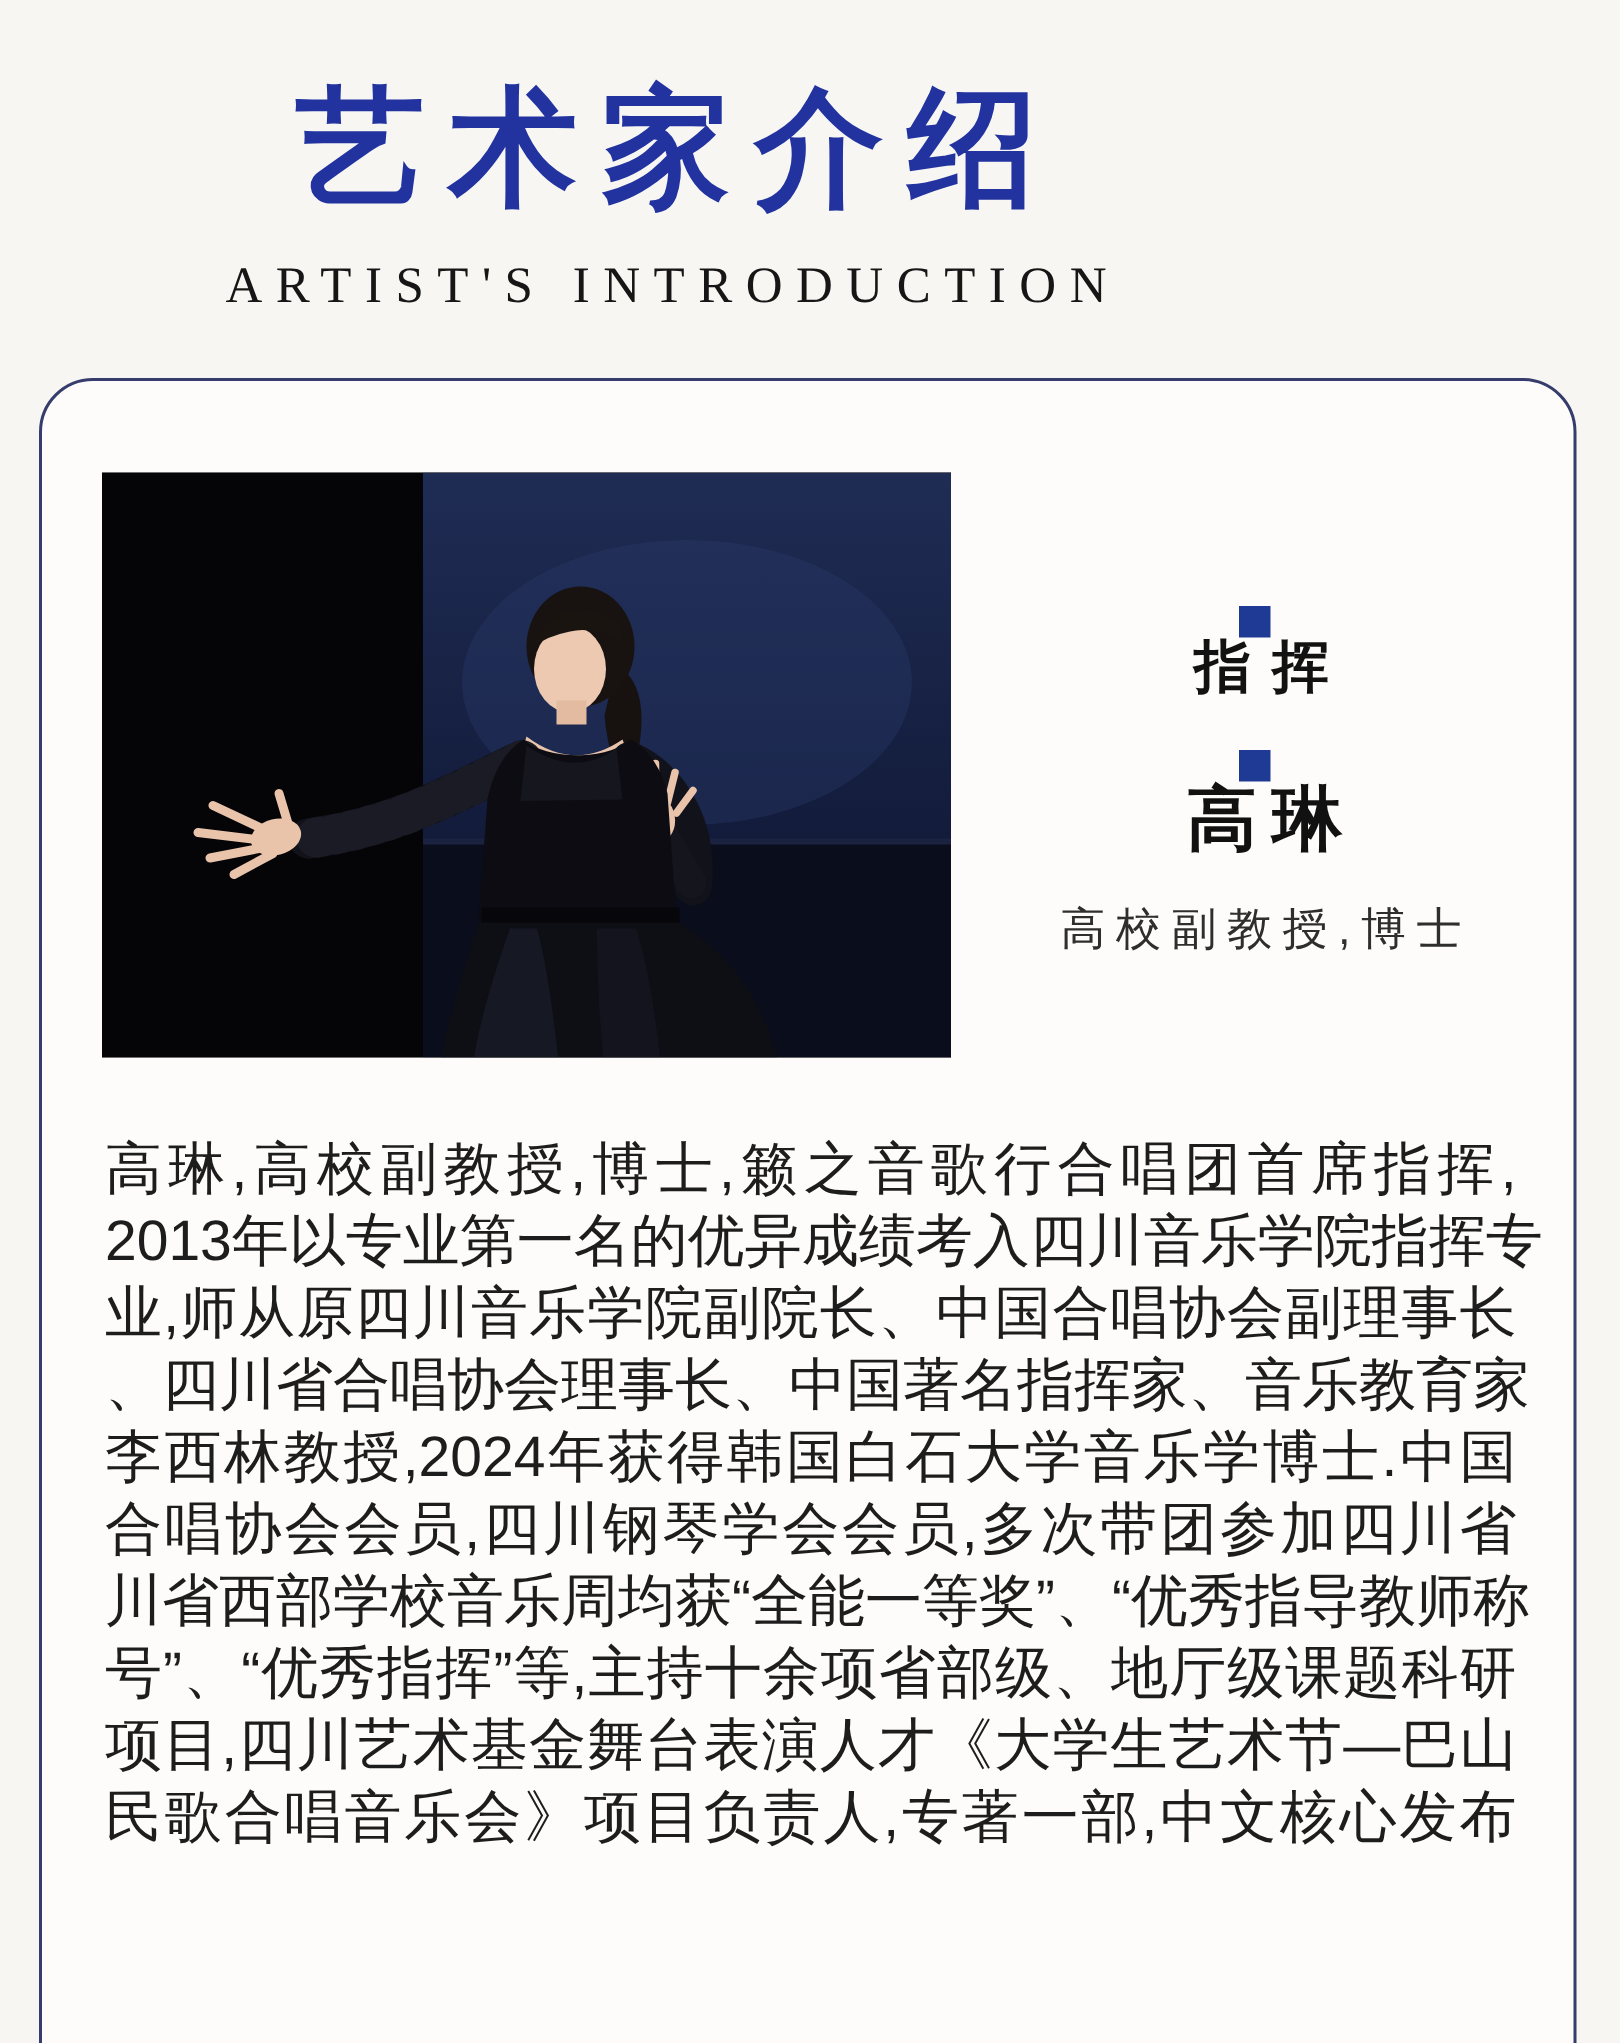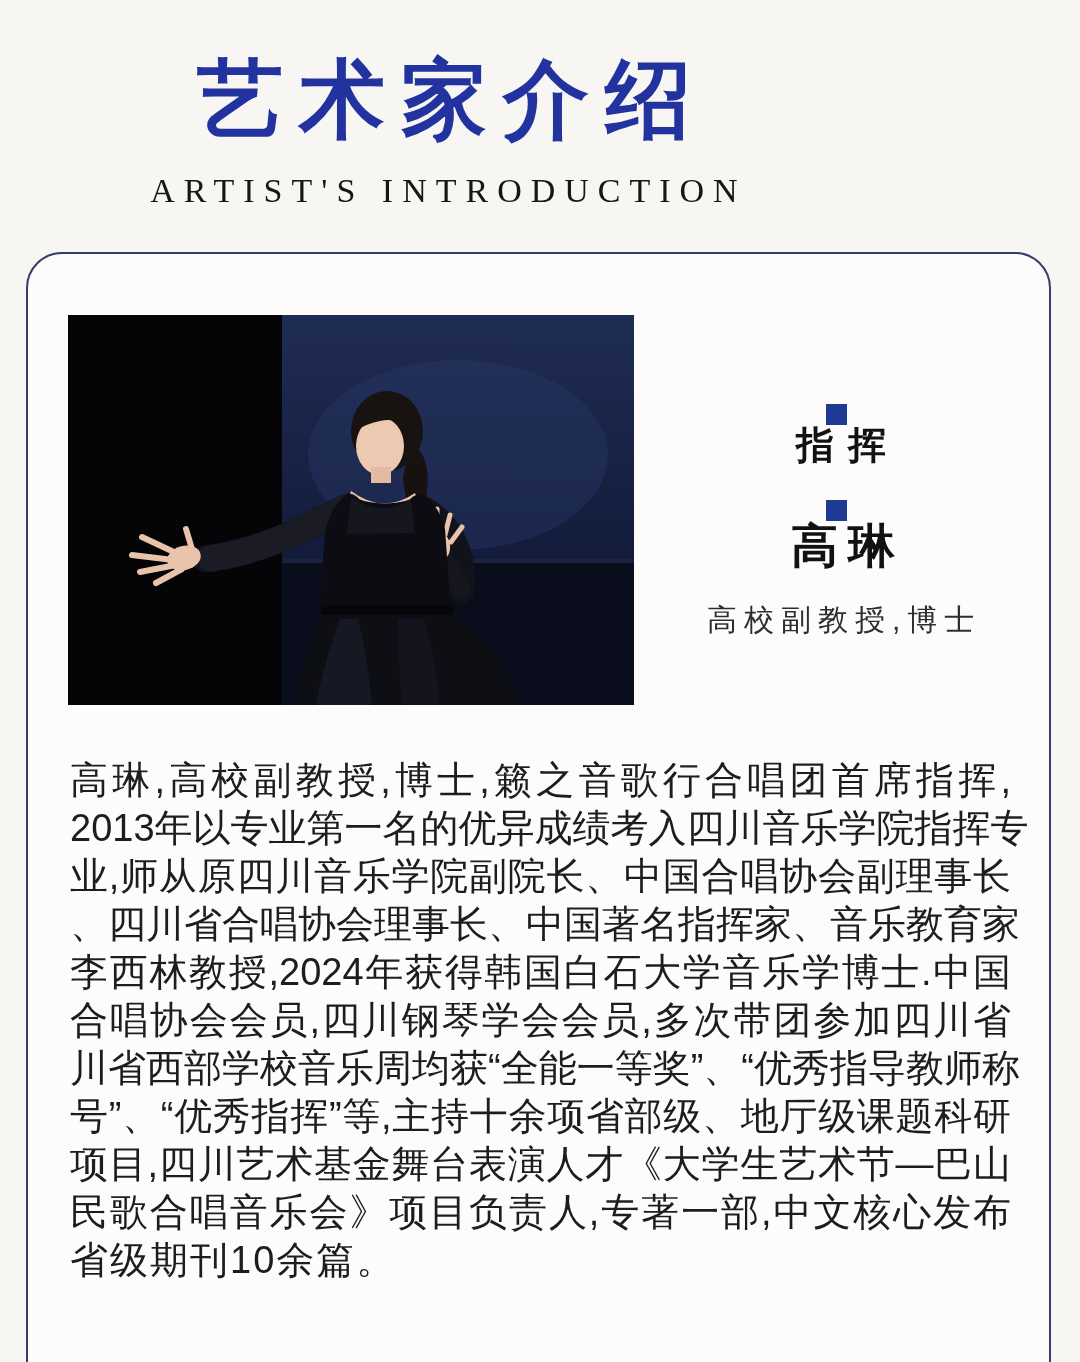--- a/index.html
+++ b/index.html
@@ -156,16 +156,15 @@
     <div class="bio-line">高琳,高校副教授,博士,籁之音歌行合唱团首席指挥,</div>
     <div class="bio-line">2013年以专业第一名的优异成绩考入四川音乐学院指挥专</div>
     <div class="bio-line">业,师从原四川音乐学院副院长、中国合唱协会副理事长</div>
     <div class="bio-line">、四川省合唱协会理事长、中国著名指挥家、音乐教育家</div>
     <div class="bio-line">李西林教授,2024年获得韩国白石大学音乐学博士.中国</div>
     <div class="bio-line">合唱协会会员,四川钢琴学会会员,多次带团参加四川省</div>
     <div class="bio-line">川省西部学校音乐周均获“全能一等奖”、“优秀指导教师称</div>
     <div class="bio-line">号”、“优秀指挥”等,主持十余项省部级、地厅级课题科研</div>
     <div class="bio-line">项目,四川艺术基金舞台表演人才《大学生艺术节—巴山</div>
     <div class="bio-line">民歌合唱音乐会》项目负责人,专著一部,中文核心发布</div>
-    <div class="bio-line last">省级期刊10余篇。</div>
   </div>
 
 </div>
 
 </body></html>

